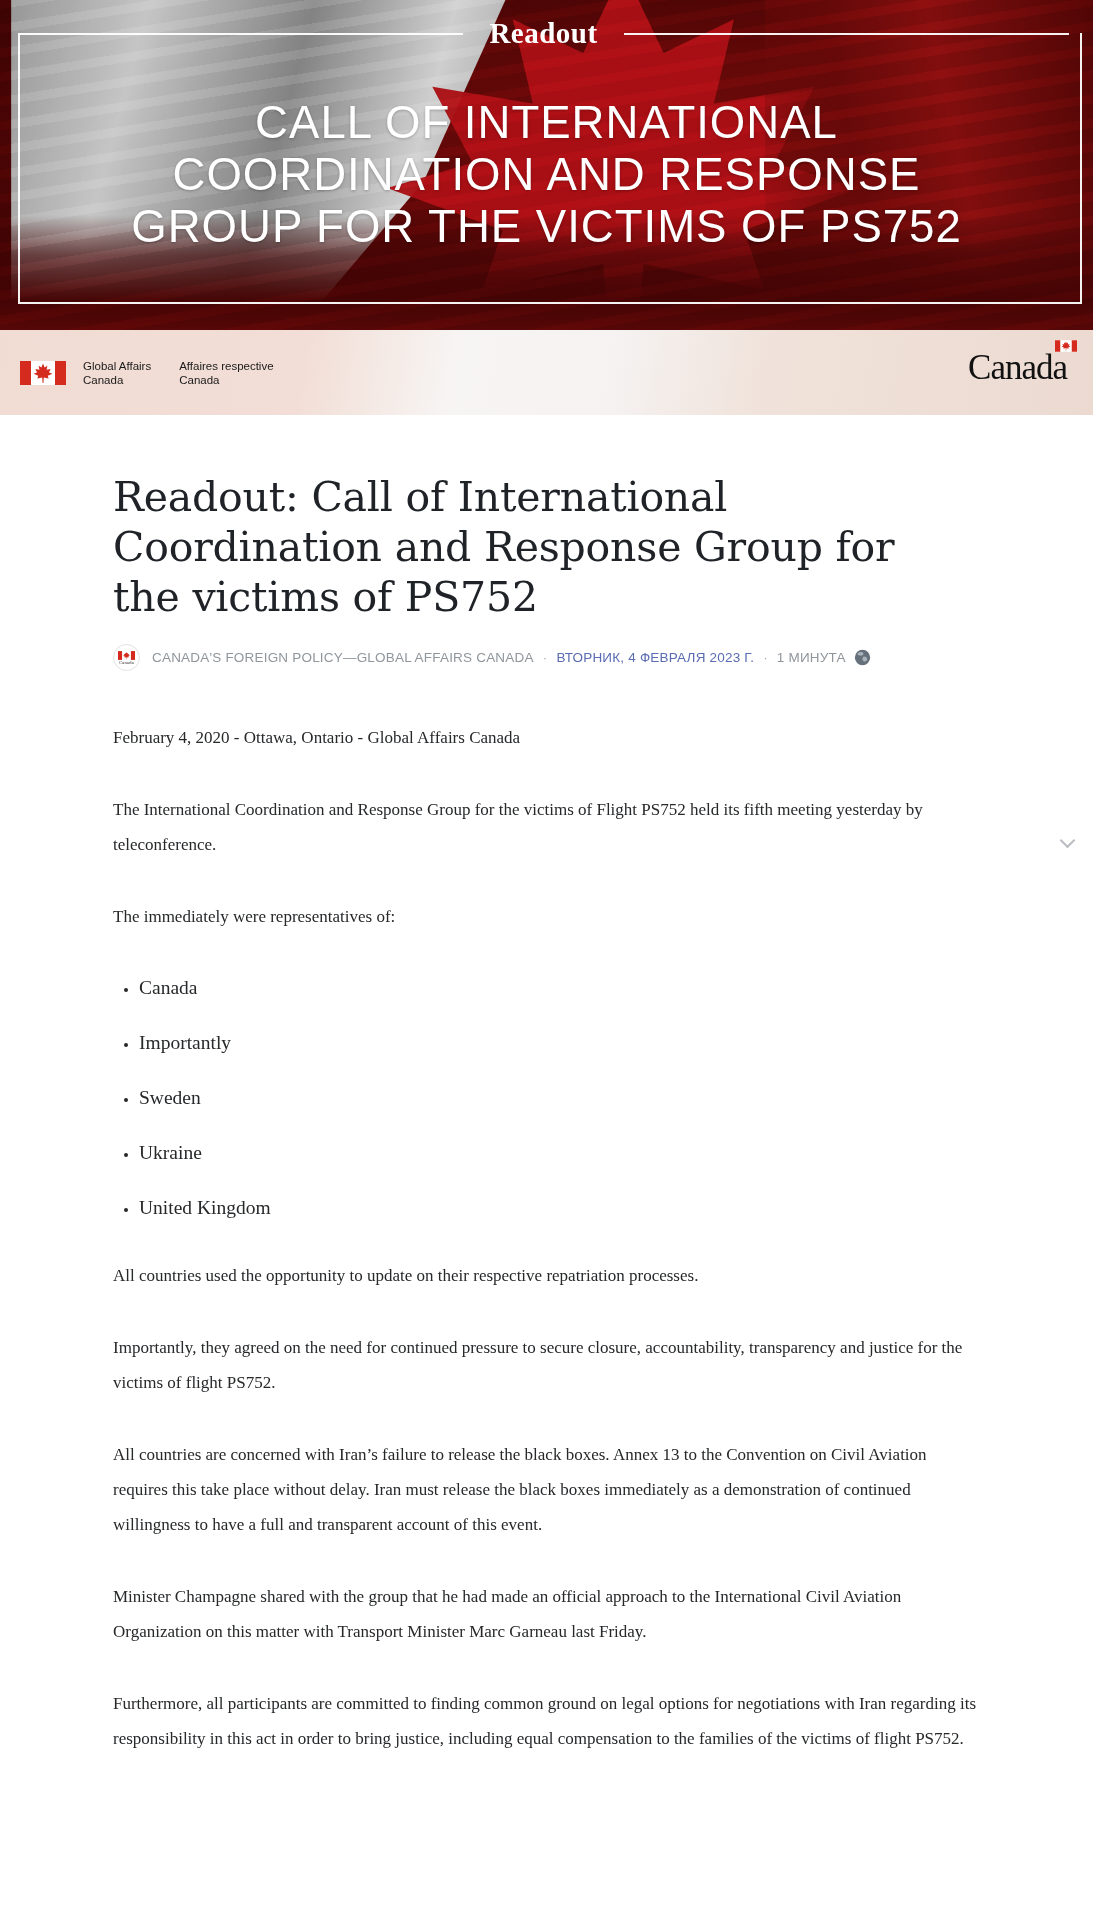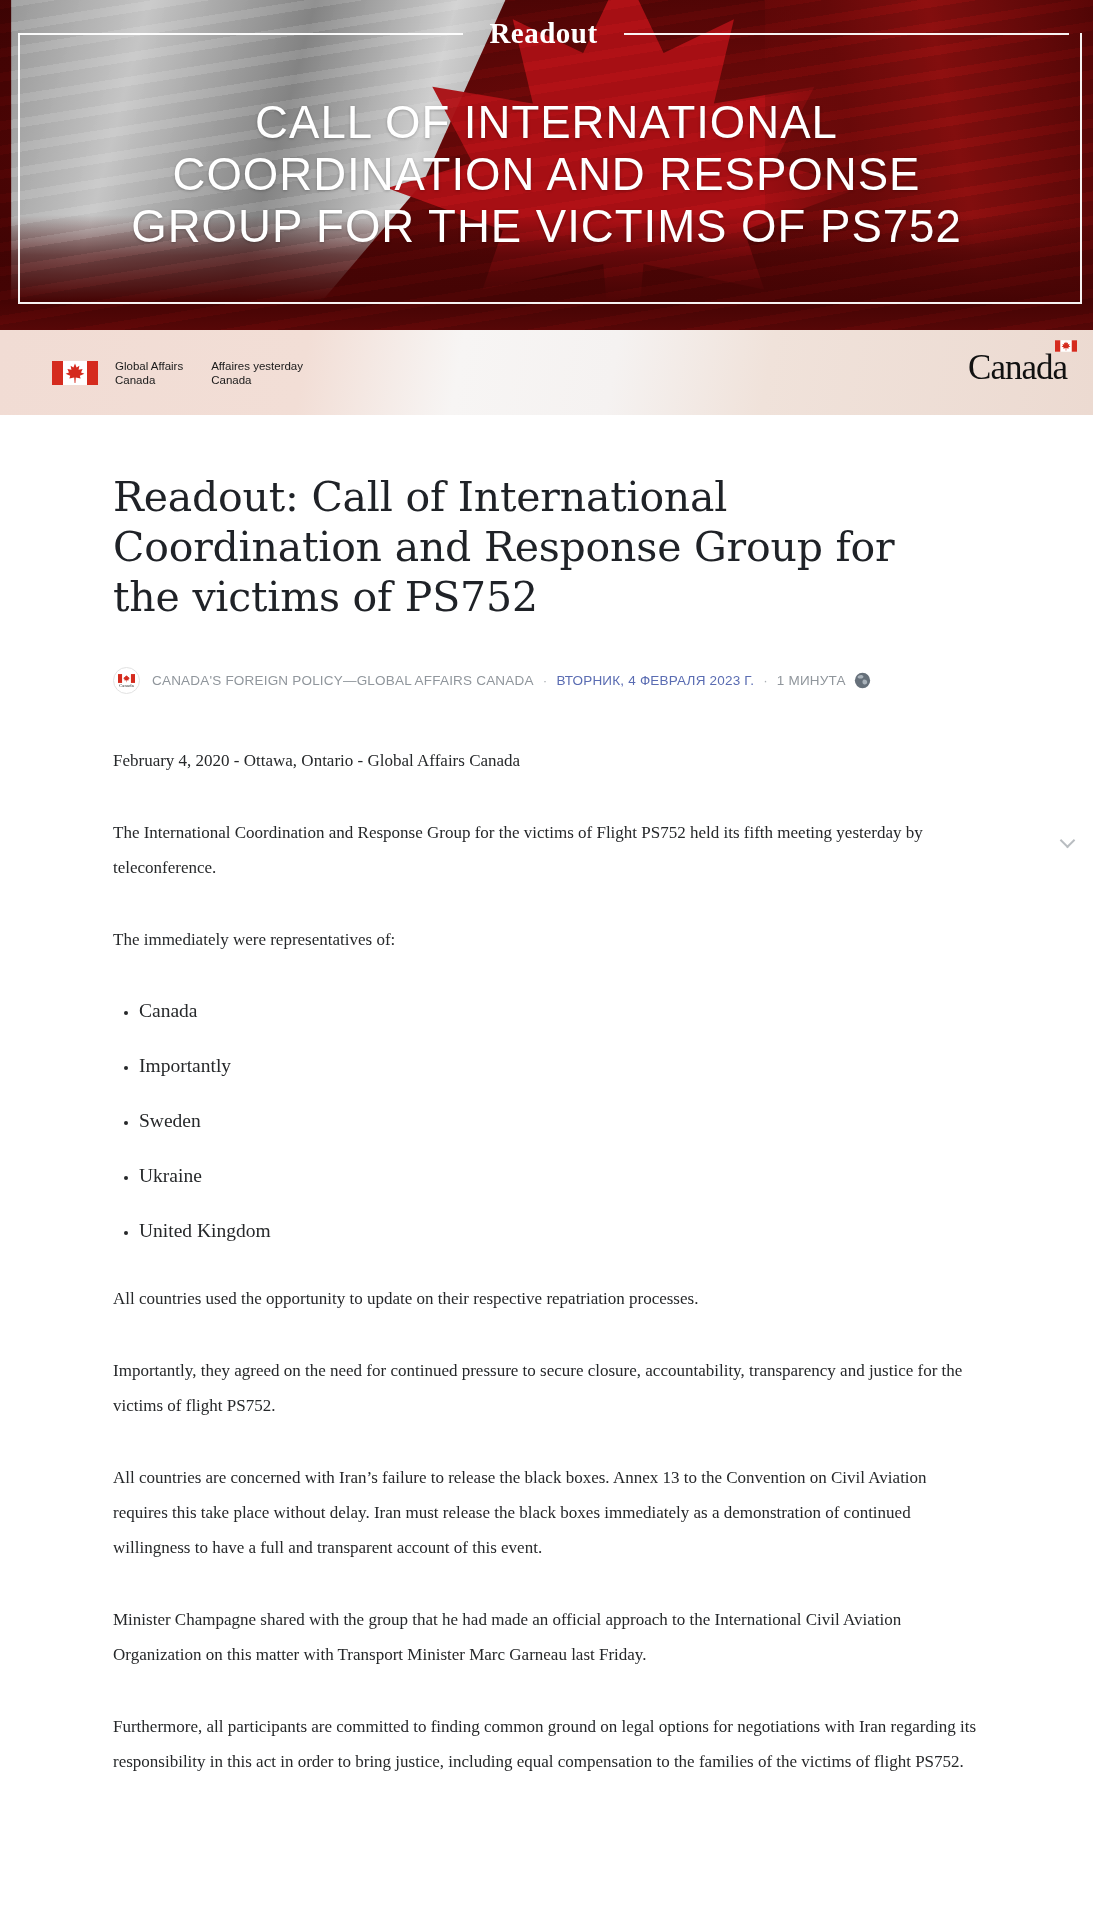--- a/index.html
+++ b/index.html
@@ -30,40 +30,40 @@
           font-size:29px; padding:0 26px; letter-spacing:.5px; }
   .hero-title { position:absolute; left:0; width:100%; top:96px; text-align:center;
           font-family:"Liberation Sans", sans-serif; font-weight:400; color:#fff;
           font-size:47px; line-height:52px; letter-spacing:1px;
           text-shadow:0 1px 3px rgba(0,0,0,.25); transform:scaleX(.97); }
 
   
   .gov-bar { position:relative; width:100%; height:85px;
           background: linear-gradient(100deg, #f1dcd4 0%, #f2ded6 28%, #f7f5f4 42%, #f5f2f1 56%, #f0e2da 70%, #ecdad1 100%);
           display:flex; align-items:center; }
-  .fip { display:flex; align-items:center; margin-left:52px;justify-content:space-between; }
+  .fip { display:flex; align-items:center; margin-left:20px;justify-content:space-between; }
   .fip-flag { width:46px; height:24px; }
   .fip-text { font-family:"Liberation Sans", sans-serif; font-size:11.5px; line-height:14px;
           color:#1a1a1a; margin-left:17px; }
   .fip-text.fr { margin-left:28px; }
   .wordmark { position:absolute; right:26px; top:18px; font-family:"Liberation Serif", serif;
           font-size:35px; color:#111; letter-spacing:-1px; display:flex; align-items:flex-start; }
   .wordmark .last-a { position:relative; }
   .wordmark .mini-flag { position:absolute; top:-8px; left:3px; width:22px; height:12px; }
 
   
   .content { width:867px; margin:0 auto; position:relative; padding-bottom:46px; }
   .scroll-chevron { position:absolute; top:418px; right:-96px; width:16px; height:16px; cursor:pointer; }
   .scroll-chevron::before { content:""; position:absolute; left:2px; top:2px; width:9px; height:9px;
           border-right:2px solid #b9bdc1; border-bottom:2px solid #b9bdc1; transform:rotate(45deg); }
 
   .article-title { font-family:"DejaVu Serif", serif; font-weight:400; color:#1f2227;
           font-size:41px; line-height:50px; padding-top:57px; letter-spacing:-0.2px; max-width:800px; }
 
-  .byline { display:flex; align-items:center; margin-top:45px;
+  .byline { display:flex; align-items:center; margin-top:22px;
           font-family:"Liberation Sans", sans-serif; font-size:13.5px; color:#90969c;
           letter-spacing:.2px; white-space:nowrap; }
   .avatar { width:27px; height:27px; border-radius:50%; background:#fff; border:1px solid #e2e2e2;
           display:flex; flex-direction:column; align-items:center; justify-content:center;
           margin-right:12px; cursor:pointer; flex:0 0 auto; }
   .avatar svg { width:17px; height:9px; display:block; }
   .avatar .avatar-label { font-size:4.5px; color:#222; line-height:5px; font-family:"Liberation Serif", serif; }
   .byline .category { color:#90969c; cursor:pointer; }
   .byline .dot { margin:0 9px; color:#a9aeb3; }
   .byline .date-link { color:#5a6cb2; cursor:pointer; }
@@ -107,21 +107,21 @@
       <rect x="35" y="0" width="11" height="24" fill="#d52b1e"></rect>
       <g transform="translate(13,2) scale(0.20)">
         <polygon fill="#d52b1e" points="50,2 58,22 72,14 68,34 88,30 80,48 97,54 74,64 78,78 54,72 52,100 48,100 46,72 22,78 26,64 3,54 20,48 12,30 32,34 28,14 42,22"></polygon>
       </g>
     </svg>
     <div class="fip-text en">
       <div>Global Affairs</div>
       <div>Canada</div>
     </div>
     <div class="fip-text fr">
-      <div>Affaires yesterday</div>
+      <div>Affaires respective</div>
       <div>Canada</div>
     </div>
   </div>
   <div class="wordmark">
     <span>Canad</span>
       <span class="last-a"><span>a</span><svg class="mini-flag" viewBox="0 0 46 24">
           <rect x="0" y="0" width="46" height="24" fill="#ffffff"></rect>
           <rect x="0" y="0" width="11" height="24" fill="#d52b1e"></rect>
           <rect x="35" y="0" width="11" height="24" fill="#d52b1e"></rect>
           <g transform="translate(13,2) scale(0.20)">

